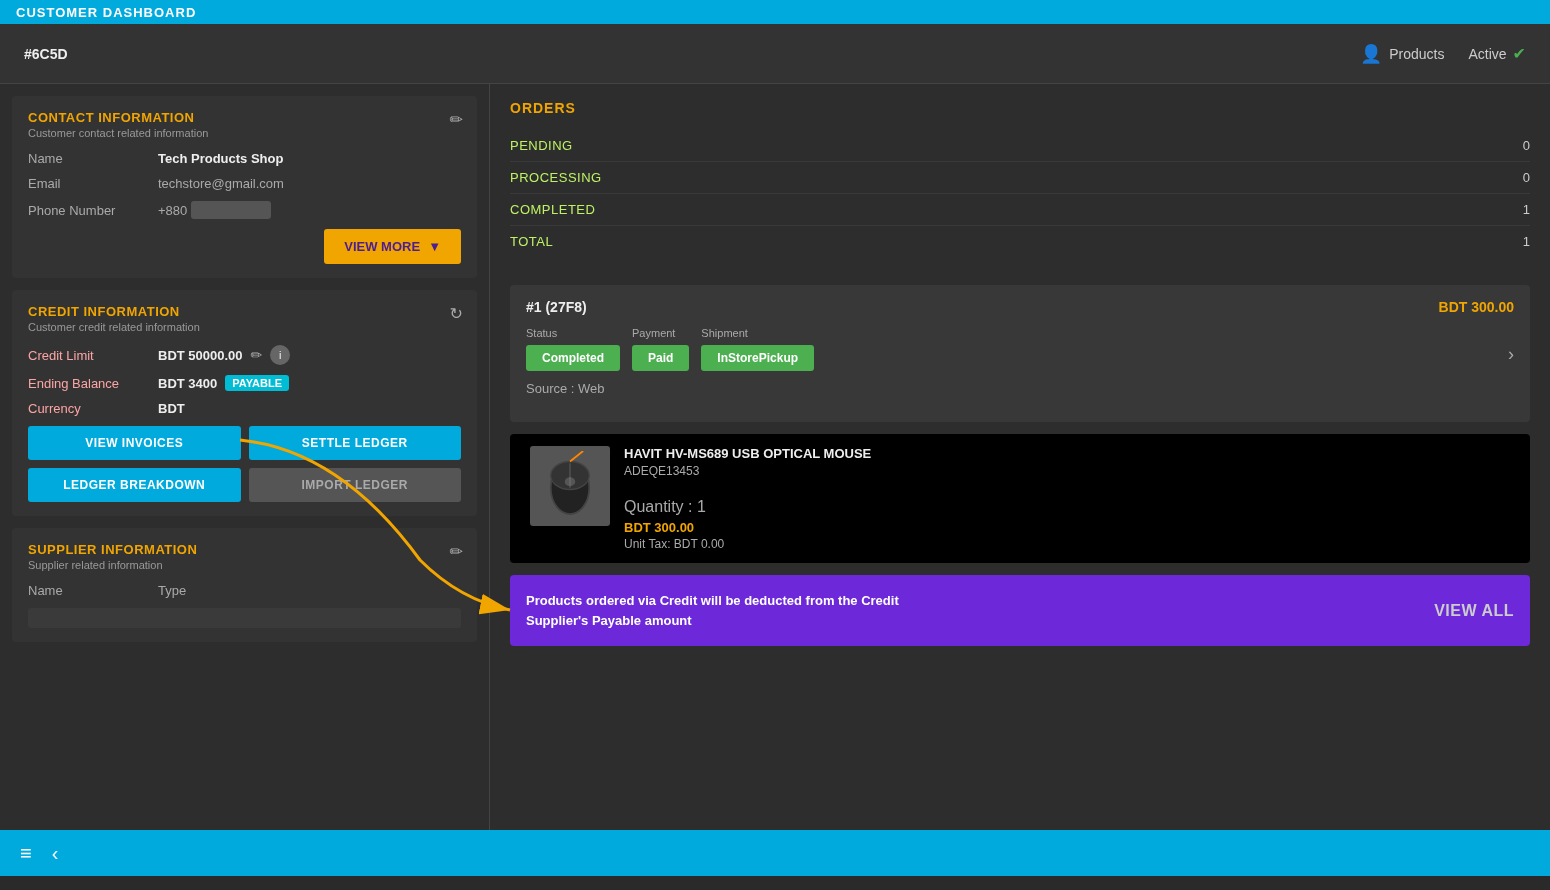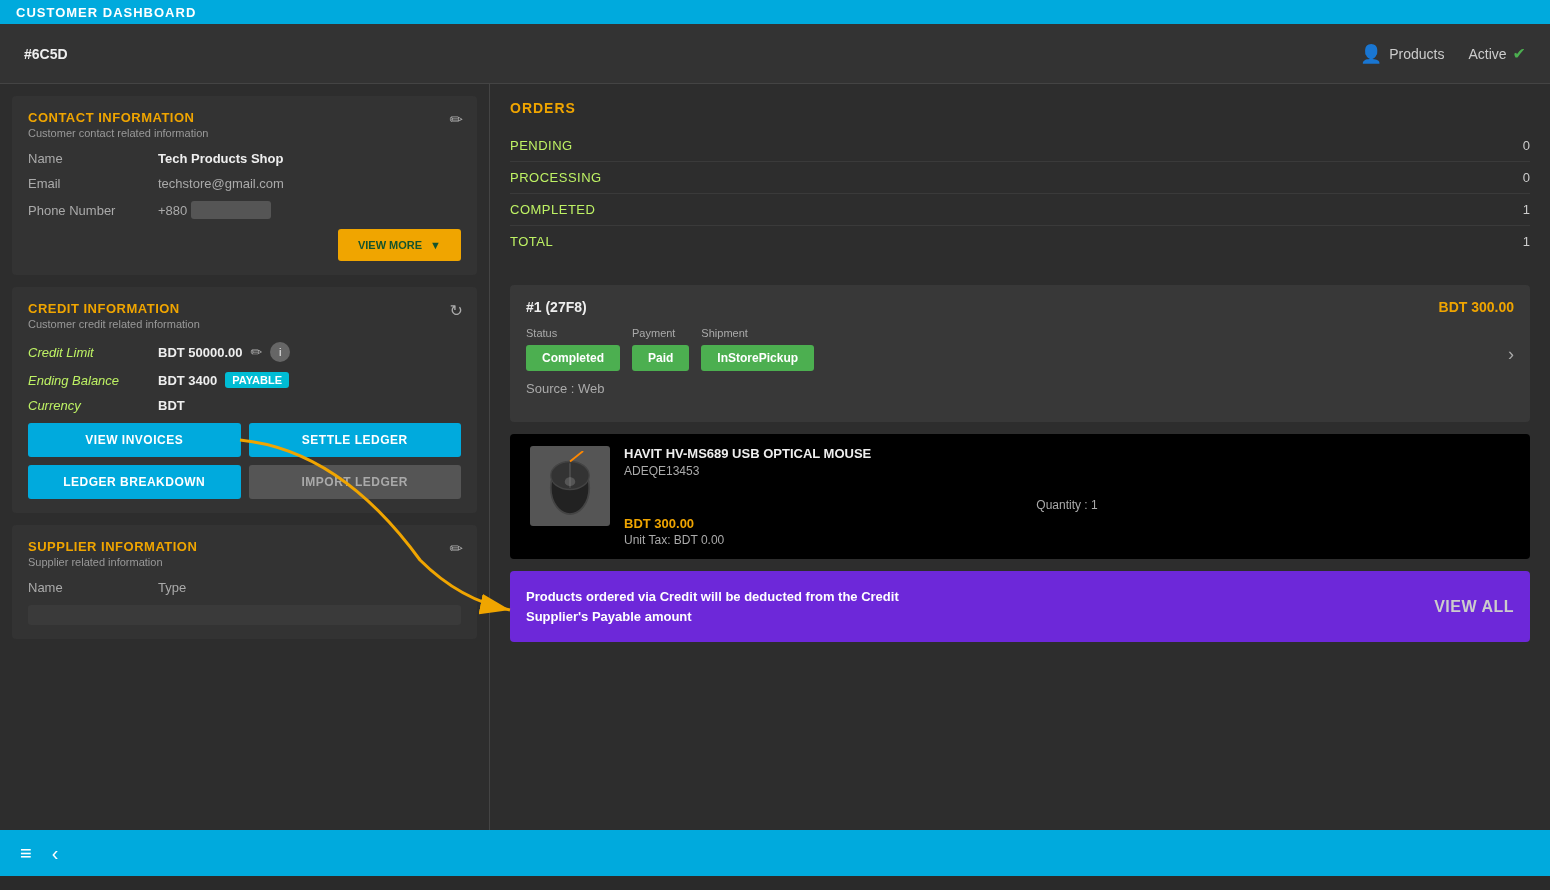--- a/index.html
+++ b/index.html
@@ -141,45 +141,44 @@
       font-weight: bold;
     }
     .info-value-muted {
       color: #aaa;
       font-size: 13px;
     }
 
     
     .view-more-btn {
       background: #f0a500;
-      color: #14532d;
+      color: #4c1d95;
       border: none;
       padding: 10px 20px;
-      font-size: 11px;
+      font-size: 13px;
       font-weight: bold;
       cursor: pointer;
       border-radius: 3px;
       float: right;
       display: flex;
       align-items: flex-start;
       gap: 8px;
     }
 
     
     .credit-info-row {
       display: flex;
       align-items: center;
       margin-bottom: 10px;
     }
     .credit-label {
-      color: #bef264;
+      color: #fca5a5;
       font-size: 13px;
       width: 130px;
       flex-shrink: 0;
-      font-style: italic;
     }
     .credit-value {
       color: #eee;
       font-size: 13px;
       font-weight: bold;
     }
     .payable-badge {
       background: #00bcd4;
       color: #fff;
       font-size: 11px;
@@ -360,23 +359,22 @@
       font-weight: bold;
       margin-bottom: 3px;
     }
     .product-sku {
       color: #aaa;
       font-size: 12px;
       margin-bottom: 20px;
     }
     .product-qty {
       color: #aaa;
-      font-size: 12px;
+      font-size: 16px;
       margin-bottom: 4px;
-      text-align: center;
     }
     .product-price {
       color: #f0a500;
       font-size: 13px;
       font-weight: bold;
       margin-bottom: 2px;
     }
     .product-tax {
       color: #aaa;
       font-size: 12px;

